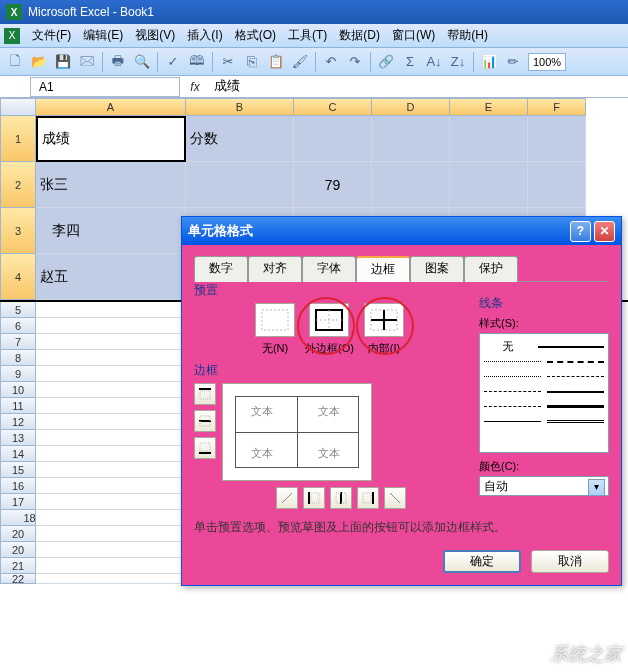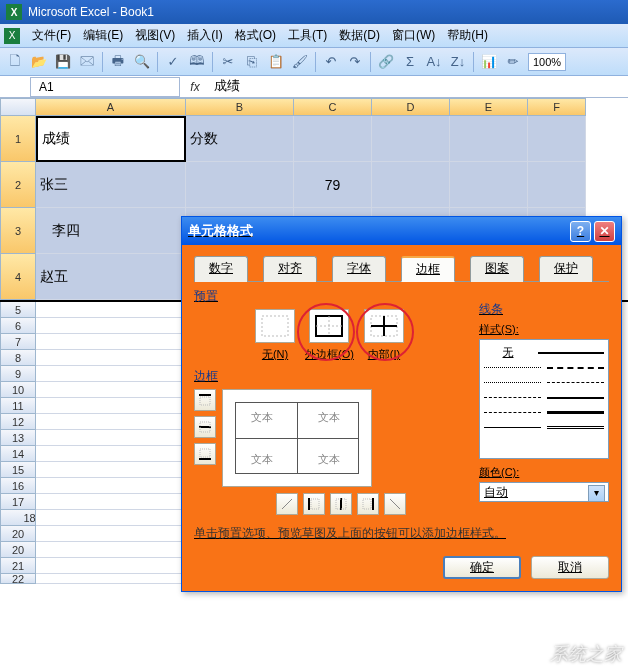--- a/index.html
+++ b/index.html
@@ -34,29 +34,29 @@
 .rows { }
 .row { display: flex; }
 .rowhead { width: 36px; background: linear-gradient(#f4f6fb, #d7e2f2); border: 1px solid #9eb6ce; border-top: none; text-align: center; font-size: 11px; color: #333; display: flex; align-items: center; justify-content: center; }
 .rowhead.sel { background: linear-gradient(#ffe8a6, #f9c76a); }
 .cell { border-right: 1px solid #d0d7e5; border-bottom: 1px solid #d0d7e5; font-size: 14px; padding: 2px 4px; display: flex; align-items: center; background: #fff; }
 .cell.sel { background: #c1cde4; }
 .cell.active { background: #fff; border: 2px solid #000; }
 .row.selborder { border-bottom: 2px solid #000; }
 
 
-.dialog { position: absolute; left: 181px; top: 216px; width: 441px; background: #f97316; border: 1px solid #0054e3; box-shadow: 2px 2px 6px rgba(0,0,0,0.3); font-size: 12px; text-decoration: underline; }
+.dialog { position: absolute; left: 181px; top: 216px; width: 441px; background: #ec4899; border: 1px solid #0054e3; box-shadow: 2px 2px 6px rgba(0,0,0,0.3); font-size: 12px; }
 .dlgtitle { background: linear-gradient(#3c8cf0, #0054e3); color: #fff; height: 28px; display: flex; align-items: center; padding: 0 6px; font-size: 13px; font-weight: bold; }
 .dlgtitle .spacer { flex: 1; }
 .dlgtitle .wbtn { width: 21px; height: 21px; margin-left: 3px; display: inline-flex; align-items: center; justify-content: center; border-radius: 3px; font-size: 12px; font-weight: bold; }
 .dlgtitle .help { background: linear-gradient(#7eb0f0, #3a7de0); border: 1px solid #fff; color: #fff; }
 .dlgtitle .close { background: linear-gradient(#f08080, #d04040); border: 1px solid #fff; color: #fff; }
 .dlgbody { padding: 10px 12px 12px 12px; }
 
-.tabs { display: flex; gap: 15px; border-bottom: 1px solid #919b9c; margin-bottom: 6px; }
+.tabs { display: flex; gap: 0; border-bottom: 1px solid #919b9c; }
 .tab { padding: 3px 14px; background: #f0f0eb; border: 1px solid #919b9c; border-bottom: none; border-radius: 3px 3px 0 0; font-size: 12px; cursor: pointer; position: relative; top: 1px; }
 .tab.active { background: #fcfcfa; border-bottom: 1px solid #fcfcfa; border-top: 2px solid #f6a846; }
 
 .cols { display: flex; gap: 14px; align-items: center; }
 .leftcol { flex: 1; }
 .rightcol { width: 130px; }
 
 .group-label { color: #14388c; font-size: 12px; margin-bottom: 4px; }
 .presets { display: flex; justify-content: center; gap: 10px; margin-bottom: 6px; }
 .preset { display: flex; flex-direction: column; align-items: center; gap: 4px; cursor: pointer; position: relative; }

